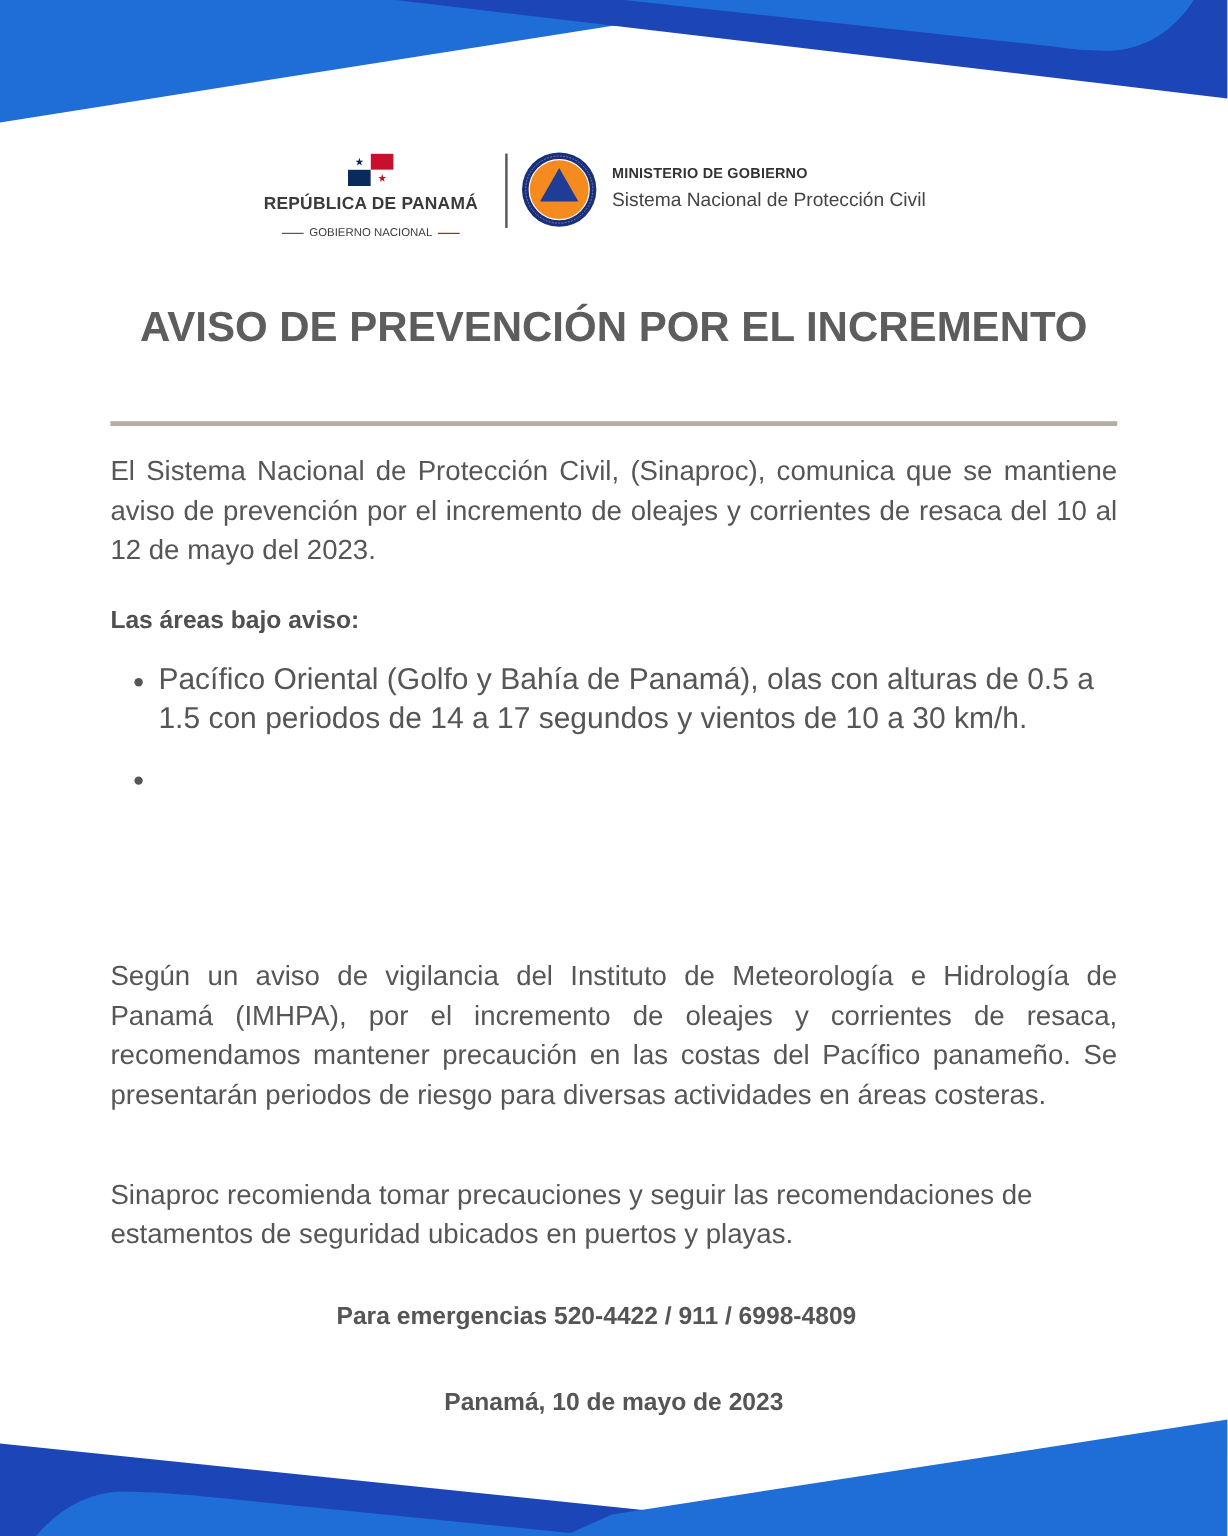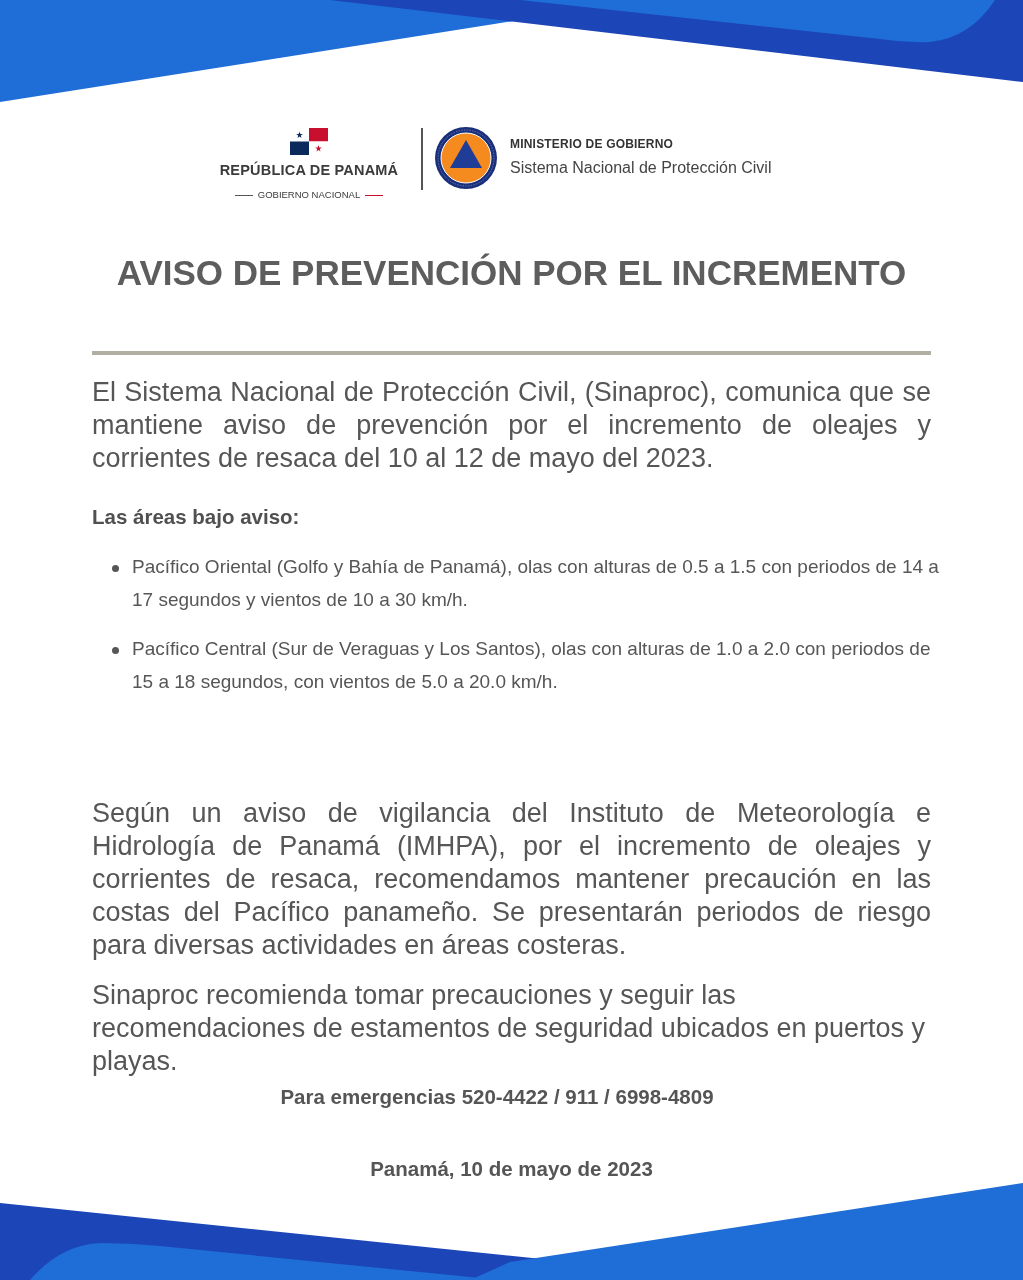--- a/index.html
+++ b/index.html
@@ -12,25 +12,25 @@
   .rep-sub { position:absolute; left:213px; top:189px; width:192px; text-align:center;
              font-size:9.5px; color:#3b3b3b; }
   .rep-sub .dash { display:inline-block; width:18px; height:1.5px; vertical-align:middle; margin:0 5px; }
   .vsep { position:absolute; left:421px; top:128px; width:2px; height:62px; background:#555; }
   .seal { position:absolute; left:434px; top:126px; width:64px; height:64px; }
   .min-title { position:absolute; left:510px; top:137px; font-weight:bold; font-size:12px; color:#333; letter-spacing:0.2px; }
   .min-sub { position:absolute; left:510px; top:159px; font-size:16px; color:#444; }
   .title { position:absolute; left:60px; top:250px; width:903px; text-align:center;
            font-weight:bold; font-size:35px; line-height:45px; color:#5d5d5d; }
   .rule { position:absolute; left:92px; top:351px; width:839px; height:4px; background:#b3aea4; }
-  .p { position:absolute; left:92px; width:839px; font-size:27px; line-height:33px; color:#565656; text-align:justify; }
+  .p { position:absolute; left:92px; width:839px; font-size:23px; line-height:33px; color:#565656; text-align:justify; }
   .p1 { top:376px; }
   .areas-label { position:absolute; left:92px; top:505px; font-weight:bold; font-size:20.5px; color:#505050; }
   .bullets { position:absolute; left:92px; top:550px; width:860px; margin:0; padding:0; list-style:none; }
-  .bullets li { position:relative; padding-left:40px; font-size:19px; line-height:33px; color:#565656; margin-bottom:16px; }
+  .bullets li { position:relative; padding-left:40px; font-size:25px; line-height:33px; color:#565656; margin-bottom:16px; }
   .bullets li .dot { position:absolute; left:20px; top:15px; width:7px; height:7px; border-radius:50%; background:#565656; }
   .p2 { top:797px; }
   .p3 { top:979px; text-align:left; }
   .emerg { position:absolute; left:0; top:1073px; width:994px; text-align:center; font-weight:bold; font-size:20.5px; color:#555;margin-top:12px; }
   .dateline { position:absolute; left:0; top:1157px; width:1023px; text-align:center; font-weight:bold; font-size:20.5px; color:#555; }
 </style>
 </head>
 <body>
 
 <svg class="deco" viewBox="0 0 1023 1280" xmlns="http://www.w3.org/2000/svg">
@@ -69,18 +69,18 @@
 
 <div class="title">
   <div>AVISO DE PREVENCIÓN POR EL INCREMENTO</div>
 </div>
 <div class="rule"></div>
 
 <div class="p p1">El Sistema Nacional de Protección Civil, (Sinaproc), comunica que se mantiene aviso de prevención por el incremento de oleajes y corrientes de resaca del 10 al 12 de mayo del 2023.</div>
 <div class="areas-label">Las áreas bajo aviso:</div>
 <ul class="bullets">
   <li><span class="dot"></span><span>Pacífico Oriental (Golfo y Bahía de Panamá), olas con alturas de 0.5 a 1.5 con periodos de 14 a 17 segundos y vientos de 10 a 30 km/h.</span></li>
-  <li><span class="dot"></span><span>Pacífico Central (Sur de Veraguas y Los Santos), olas con alturas de 1.0 a 2.0 con periodos de 15 a 18 segundos, con vientos de 5.0 a 20.0 km/h.</span></li>
+  <li><span class="dot"></span></li>
 </ul>
 <div class="p p2">Según un aviso de vigilancia del Instituto de Meteorología e Hidrología de Panamá (IMHPA), por el incremento de oleajes y corrientes de resaca, recomendamos mantener precaución en las costas del Pacífico panameño. Se presentarán periodos de riesgo para diversas actividades en áreas costeras.</div>
 <div class="p p3">Sinaproc recomienda tomar precauciones y seguir las recomendaciones de estamentos de seguridad  ubicados en puertos y playas.</div>
 <div class="emerg">Para emergencias 520-4422 / 911 / 6998-4809</div>
 <div class="dateline">Panamá, 10 de mayo de 2023</div>
 
 </body></html>

